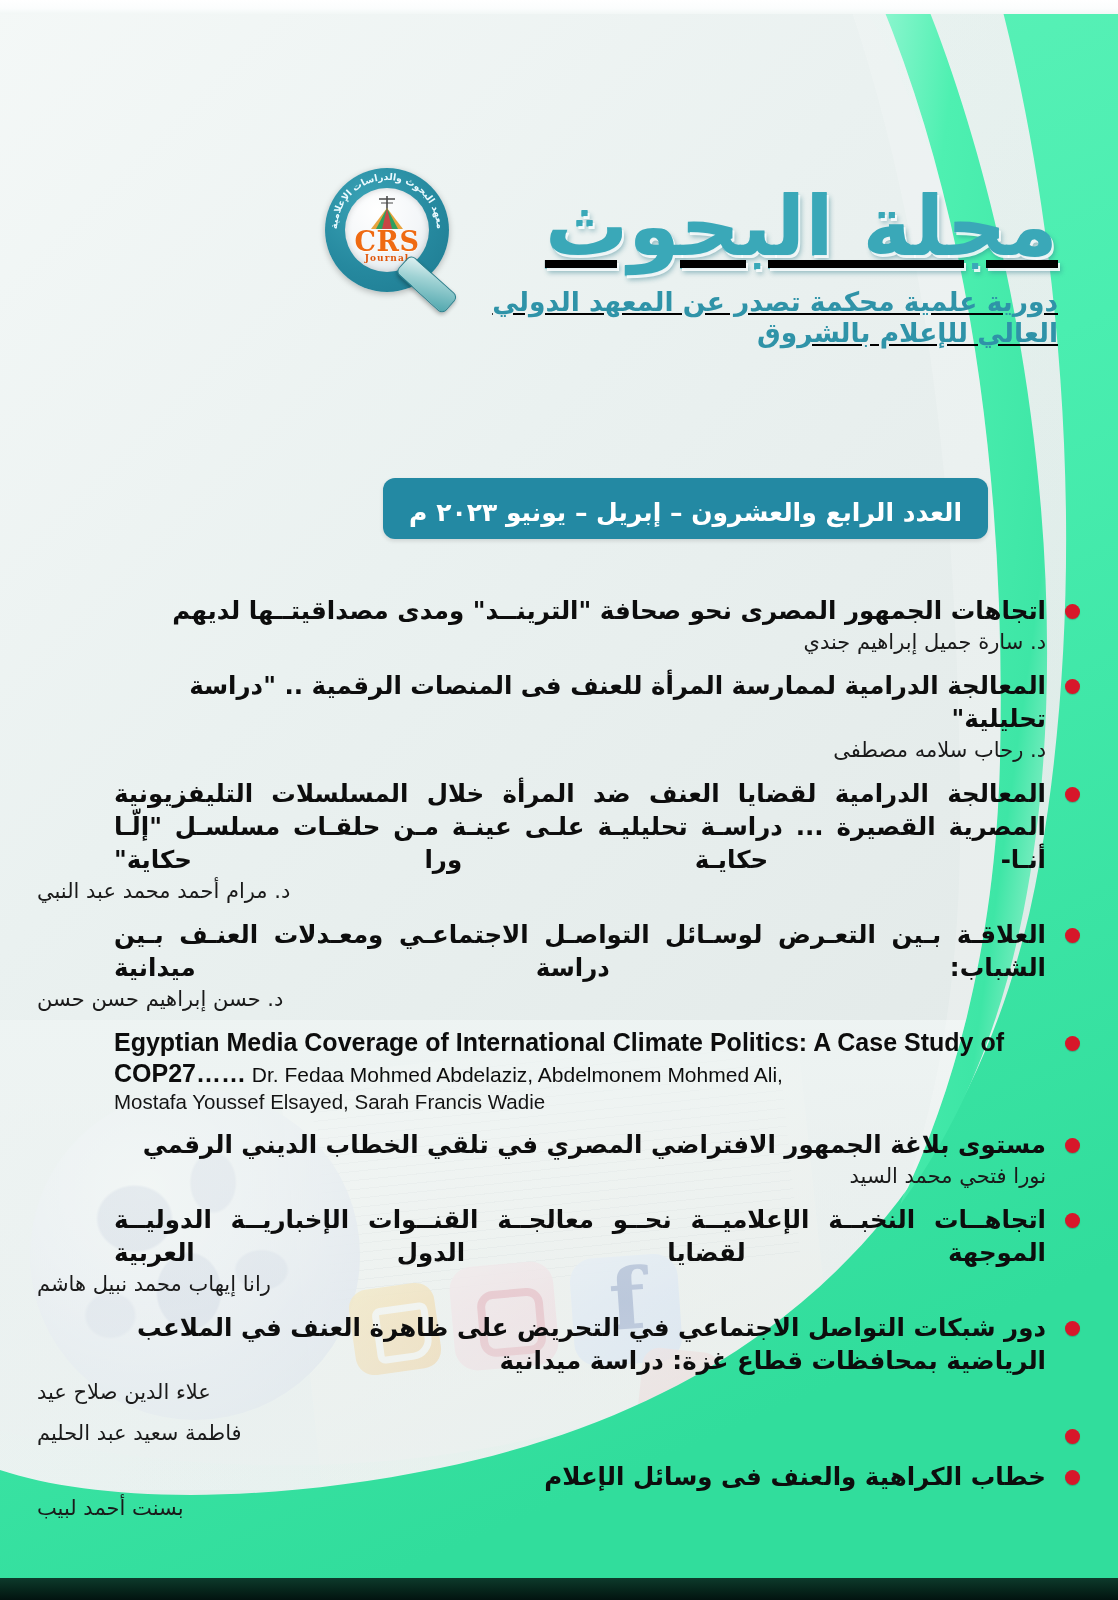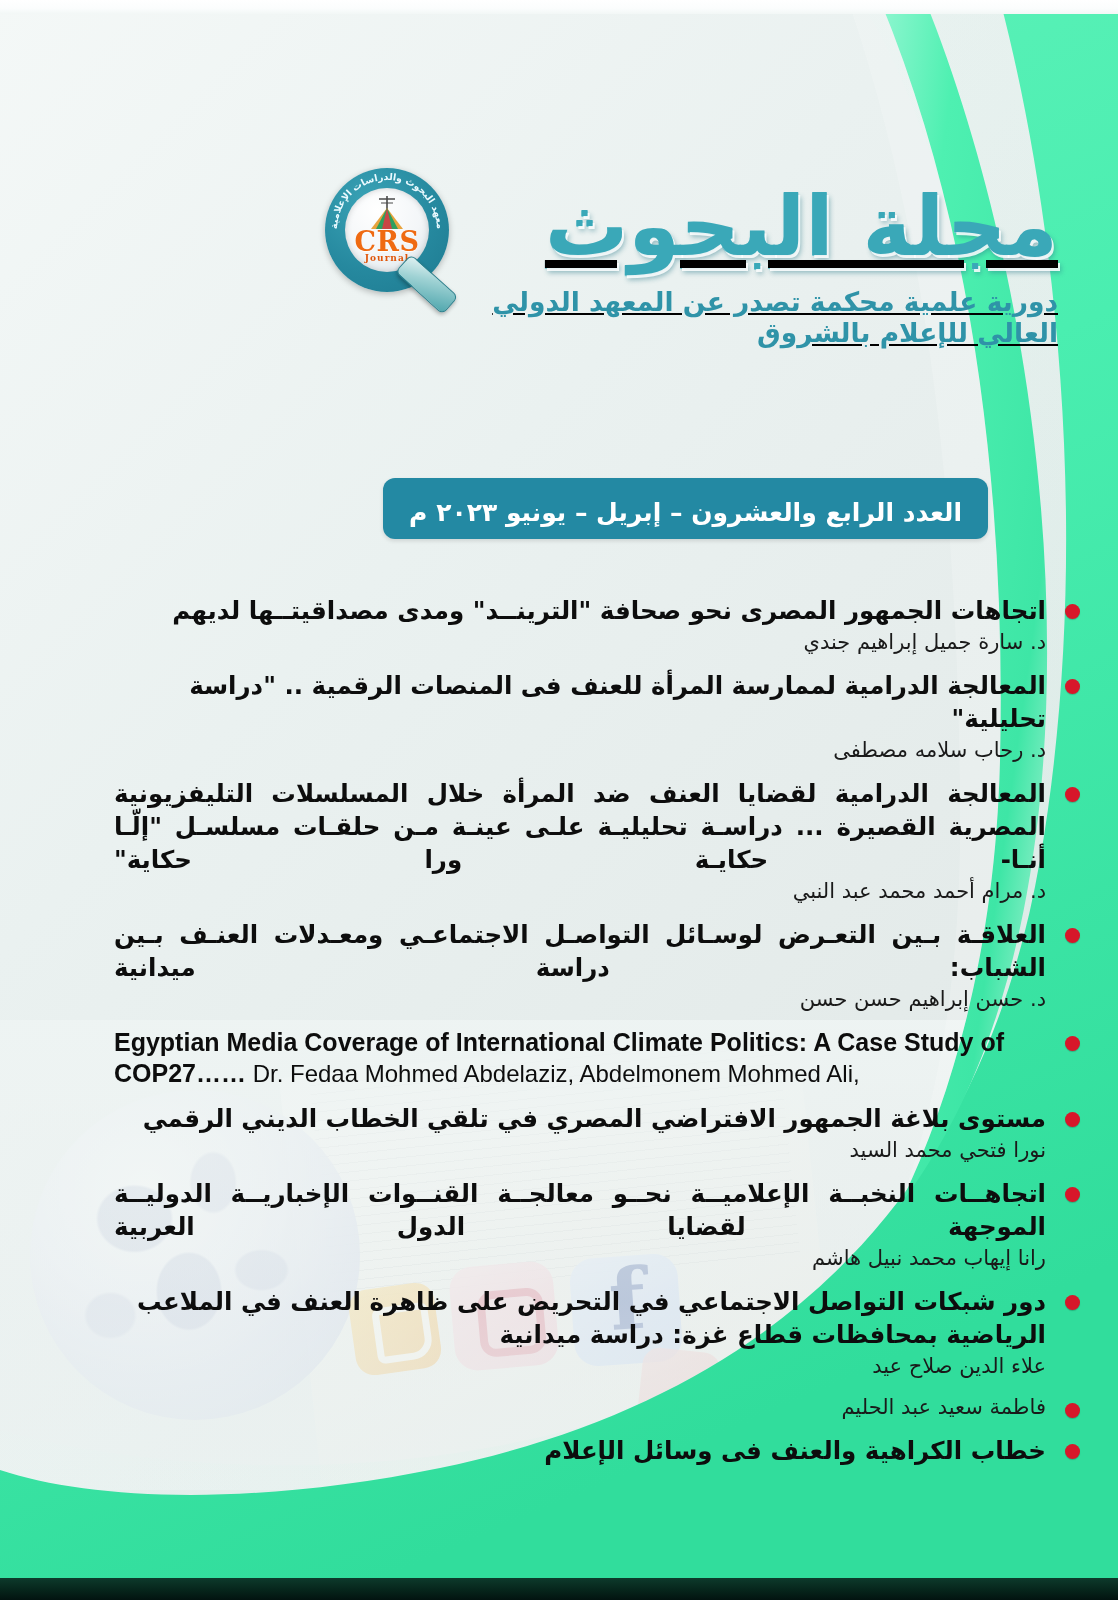--- a/index.html
+++ b/index.html
@@ -132,30 +132,30 @@
   }
   .etitle{
     margin:0 72px 0 110px;text-align:justify;text-align-last:justify;direction:rtl;
     font:700 24.5px/1.34 "DejaVu Sans",sans-serif;color:#0d0d0d;letter-spacing:-.4px;
   }
   .etitle.rt{text-align:right;text-align-last:right;}
   .eauth{
     margin:1px 72px 0 110px;direction:rtl;
     font:400 21px/1.3 "DejaVu Sans",sans-serif;color:#1a1a1a;letter-spacing:-.6px;
   }
-  .eauth.left{text-align:right;margin-left:33px;}
+  .eauth.left{text-align:left;margin-left:33px;}
   .eauth.right{text-align:right;}
   
   .entry.en{direction:ltr;}
   .entry.en .bullet{right:38px;}
   .etitle-en{
     margin:0 72px 0 110px;direction:ltr;text-align:left;
     font:700 25px/1.24 "Liberation Sans",sans-serif;color:#0d0d0d;
   }
-  .etitle-en .authors{font-weight:400;font-size:24px;}
+  .etitle-en .authors{font-weight:400;font-size:21px;}
   .eauth-en{
     margin:0 72px 0 110px;direction:ltr;text-align:left;
     font:400 20.5px/1.28 "Liberation Sans",sans-serif;color:#141414;
   }
 </style>
 </head>
 <body>
 
 <div class="cover">
 
@@ -261,20 +261,21 @@
         <div class="eauth left">د. مرام أحمد محمد عبد النبي</div>
       </div>
       <div class="entry">
         <span class="bullet"></span>
         <div class="etitle">العلاقـة بـين التعـرض لوسـائل التواصـل الاجتماعـي ومعـدلات العنـف بـين الشباب: دراسة ميدانية</div>
         <div class="eauth left">د. حسن إبراهيم حسن حسن</div>
       </div>
       <div class="entry en">
         <span class="bullet"></span>
         <div class="etitle-en">Egyptian Media Coverage of International Climate Politics: A Case Study of COP27……<span class="authors"> Dr. Fedaa Mohmed Abdelaziz, Abdelmonem Mohmed Ali,</span></div>
+        <div class="eauth-en">Mostafa Youssef Elsayed, Sarah Francis Wadie</div>
       </div>
       <div class="entry">
         <span class="bullet"></span>
         <div class="etitle rt">مستوى بلاغة الجمهور الافتراضي المصري في تلقي الخطاب الديني  الرقمي</div>
         <div class="eauth right">نورا فتحي محمد السيد</div>
       </div>
       <div class="entry">
         <span class="bullet"></span>
         <div class="etitle">اتجاهــات النخبــة الإعلاميــة نحــو معالجــة القنــوات الإخباريــة الدوليــة الموجهة لقضايا الدول العربية</div>
         <div class="eauth left">رانا إيهاب محمد نبيل هاشم</div>
@@ -284,17 +285,18 @@
         <div class="etitle rt">دور شبكات التواصل الاجتماعي في التحريض على ظاهرة العنف في الملاعب الرياضية بمحافظات قطاع غزة: دراسة ميدانية</div>
         <div class="eauth left">علاء الدين صلاح عيد</div>
       </div>
       <div class="entry">
         <span class="bullet"></span>
         <div class="eauth left">فاطمة سعيد عبد الحليم</div>
       </div>
       <div class="entry">
         <span class="bullet"></span>
         <div class="etitle rt">خطاب الكراهية والعنف فى وسائل الإعلام</div>
+        <div class="eauth left">بسنت أحمد لبيب</div>
       </div>
     </div>
 
   <div class="bottom-bar"></div>
 </div>
 
 </body></html>

